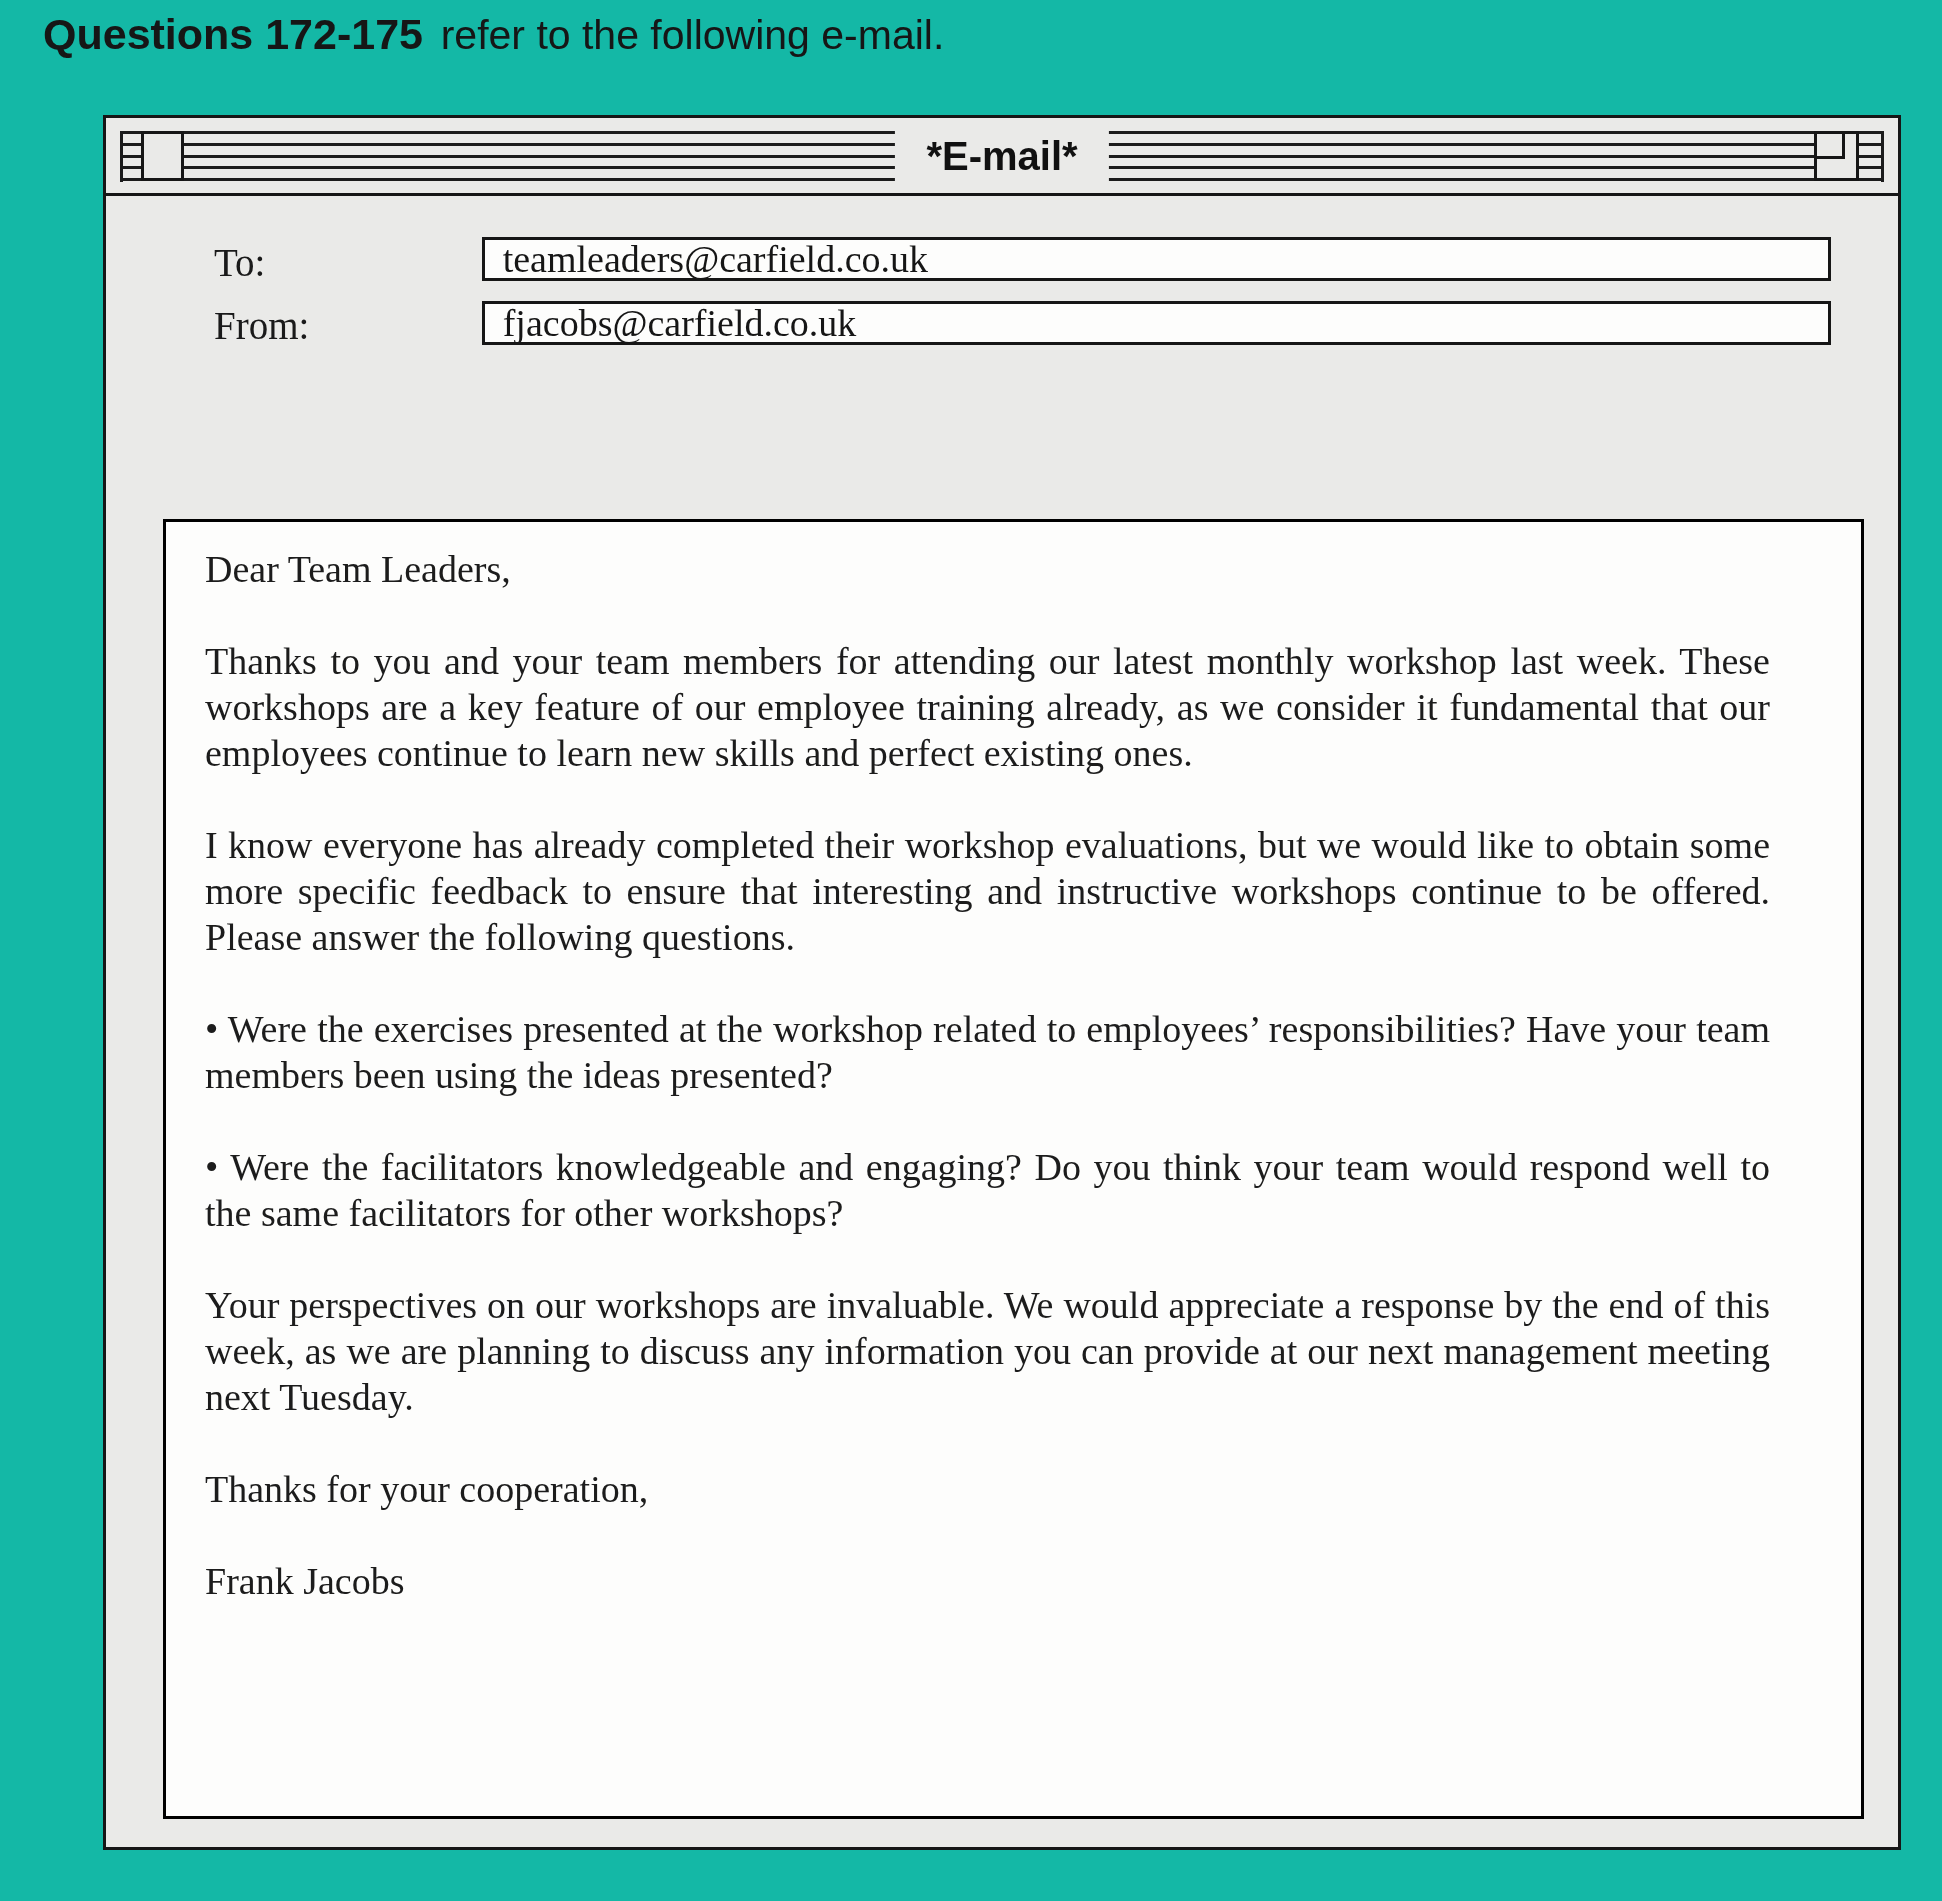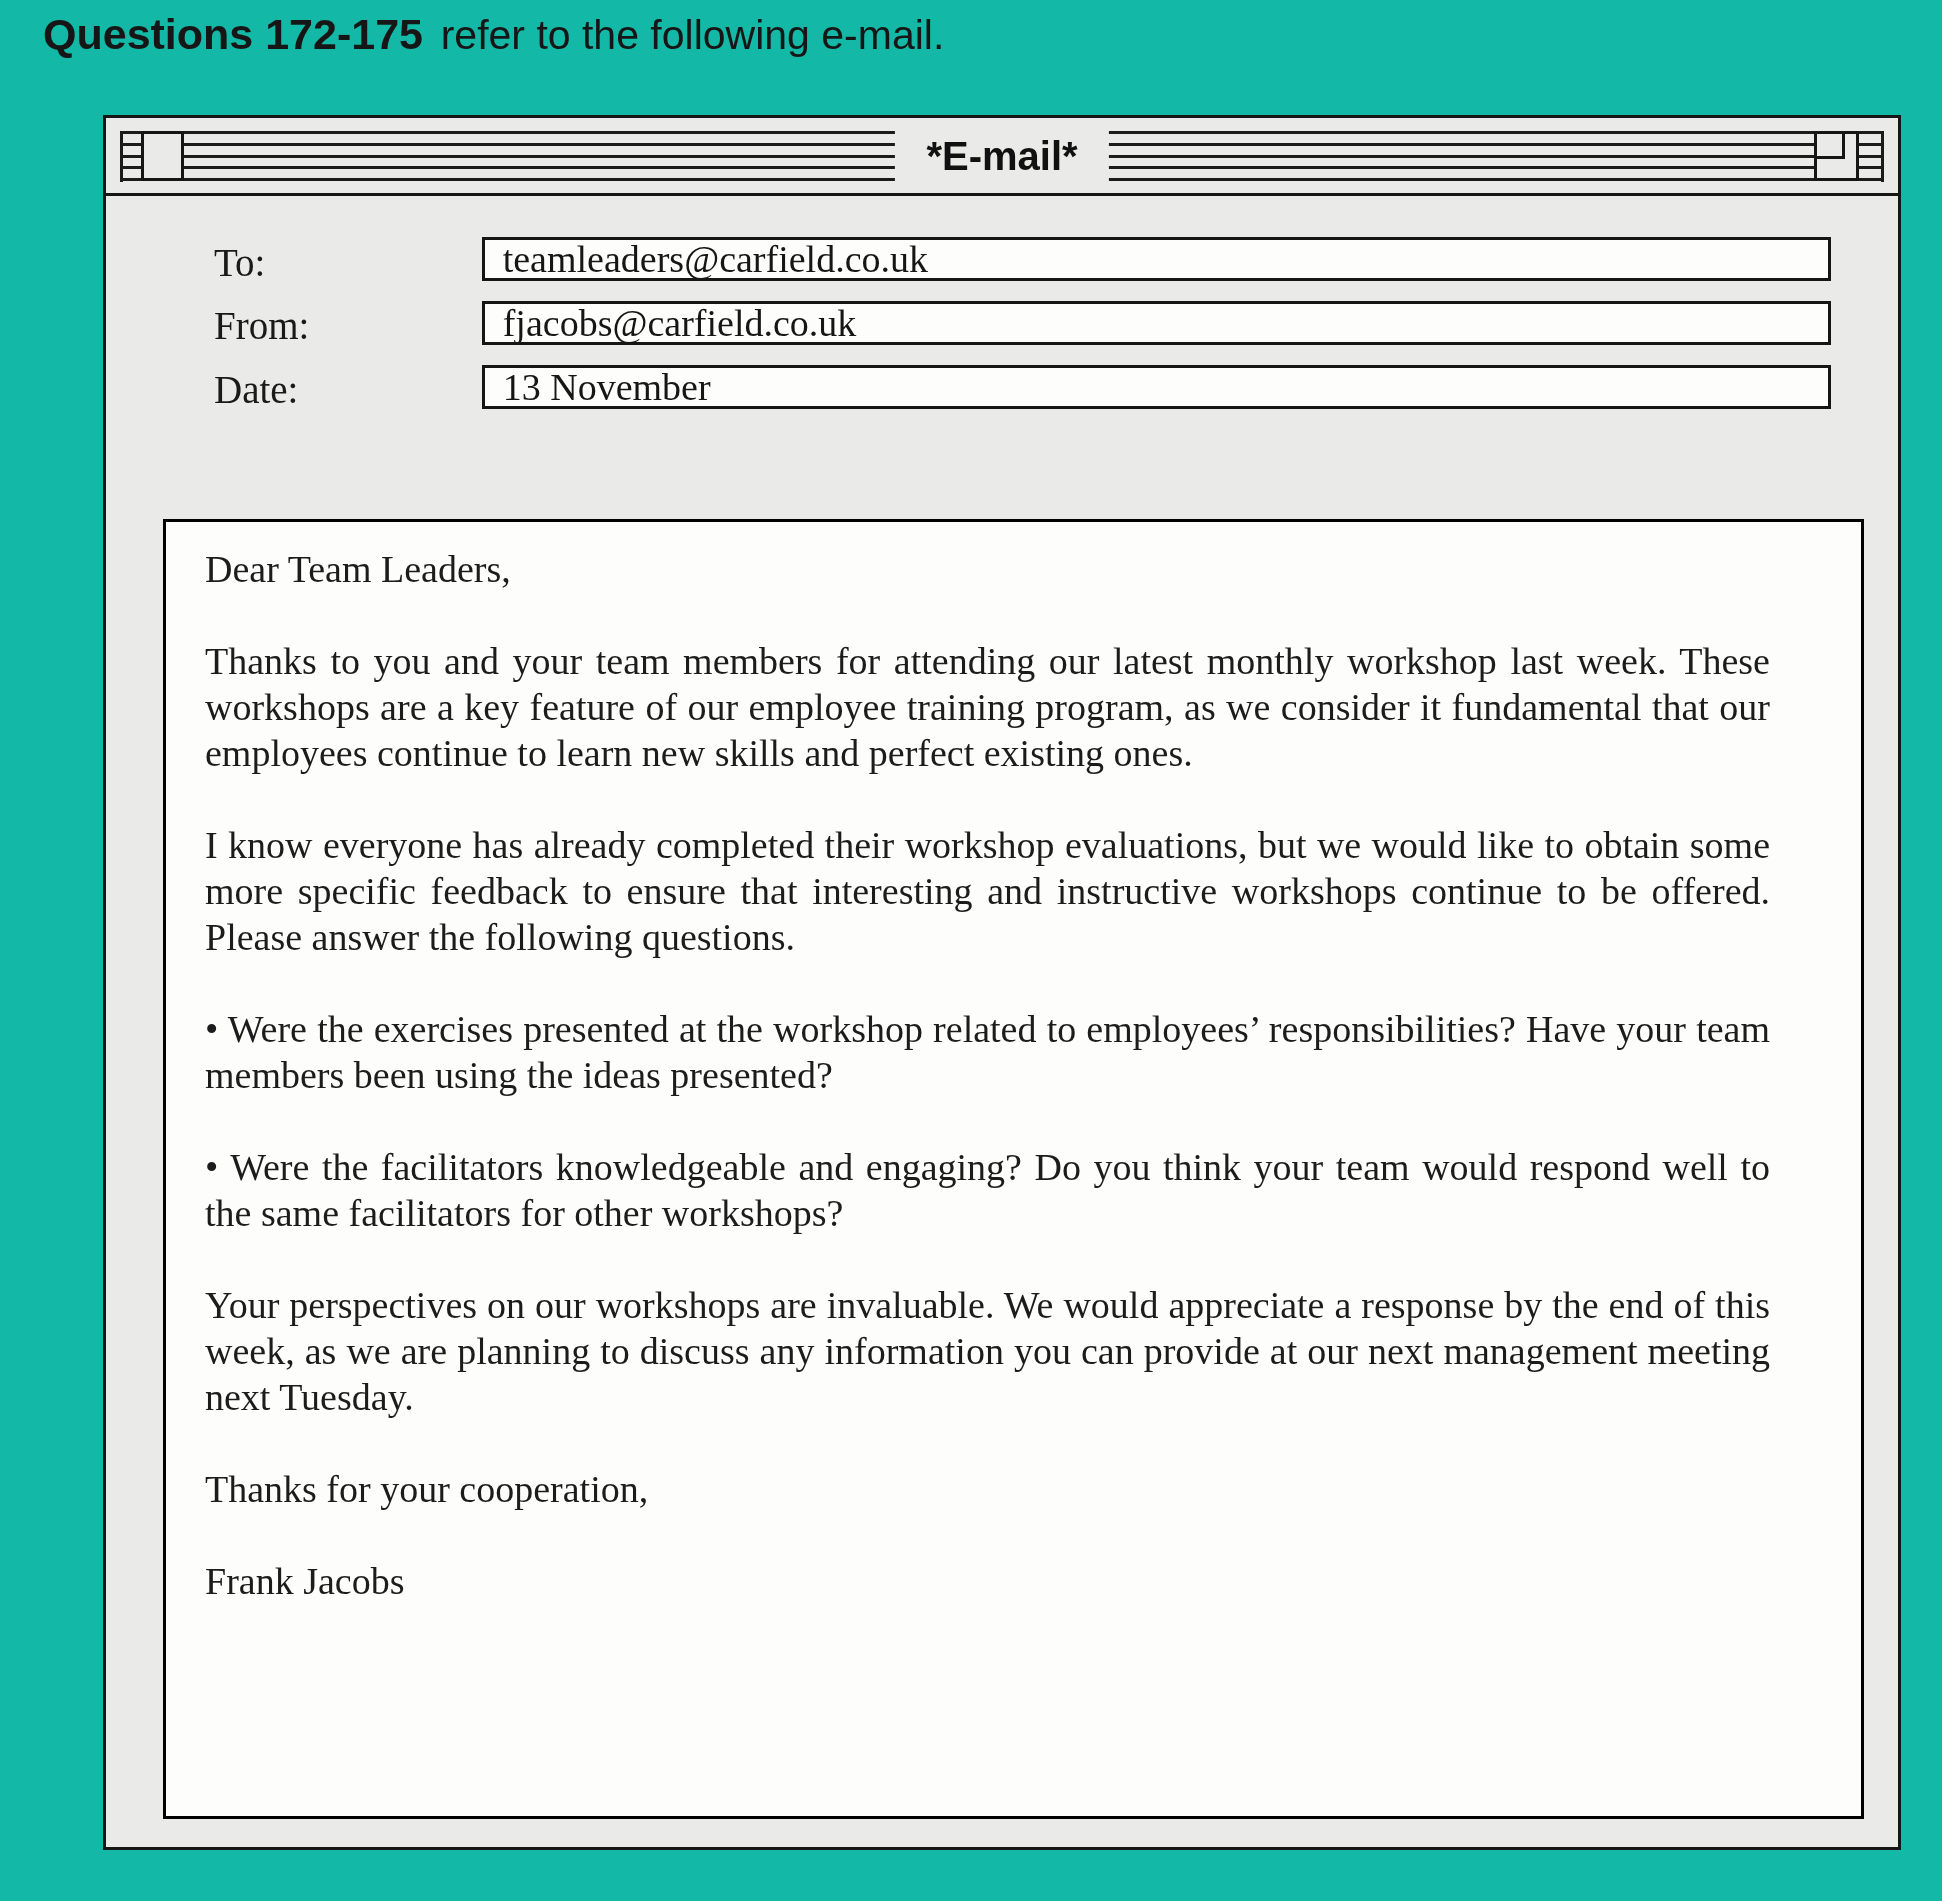--- a/index.html
+++ b/index.html
@@ -154,29 +154,25 @@
 
     <div class="fields">
       <div class="field-row">
         <span class="field-label">To:</span>
         <div class="field-box">teamleaders@carfield.co.uk</div>
       </div>
       <div class="field-row">
         <span class="field-label">From:</span>
         <div class="field-box">fjacobs@carfield.co.uk</div>
       </div>
-      <div class="field-row">
-        <span class="field-label">Date:</span>
-        <div class="field-box">13 November</div>
-      </div>
     </div>
 
     <div class="bodybox">
       <p class="single">Dear Team Leaders,</p>
-      <p>Thanks to you and your team members for attending our latest monthly workshop last week. These workshops are a key feature of our employee training program, as we consider it fundamental that our employees continue to learn new skills and perfect existing ones.</p>
+      <p>Thanks to you and your team members for attending our latest monthly workshop last week. These workshops are a key feature of our employee training already, as we consider it fundamental that our employees continue to learn new skills and perfect existing ones.</p>
       <p>I know everyone has already completed their workshop evaluations, but we would like to obtain some more specific feedback to ensure that interesting and instructive workshops continue to be offered. Please answer the following questions.</p>
       <p>• Were the exercises presented at the workshop related to employees’ responsibilities? Have your team members been using the ideas presented?</p>
       <p>• Were the facilitators knowledgeable and engaging? Do you think your team would respond well to the same facilitators for other workshops?</p>
       <p>Your perspectives on our workshops are invaluable. We would appreciate a response by the end of this week, as we are planning to discuss any information you can provide at our next management meeting next Tuesday.</p>
       <p class="single">Thanks for your cooperation,</p>
       <p class="single">Frank Jacobs</p>
     </div>
 
   </div>
 </div>

